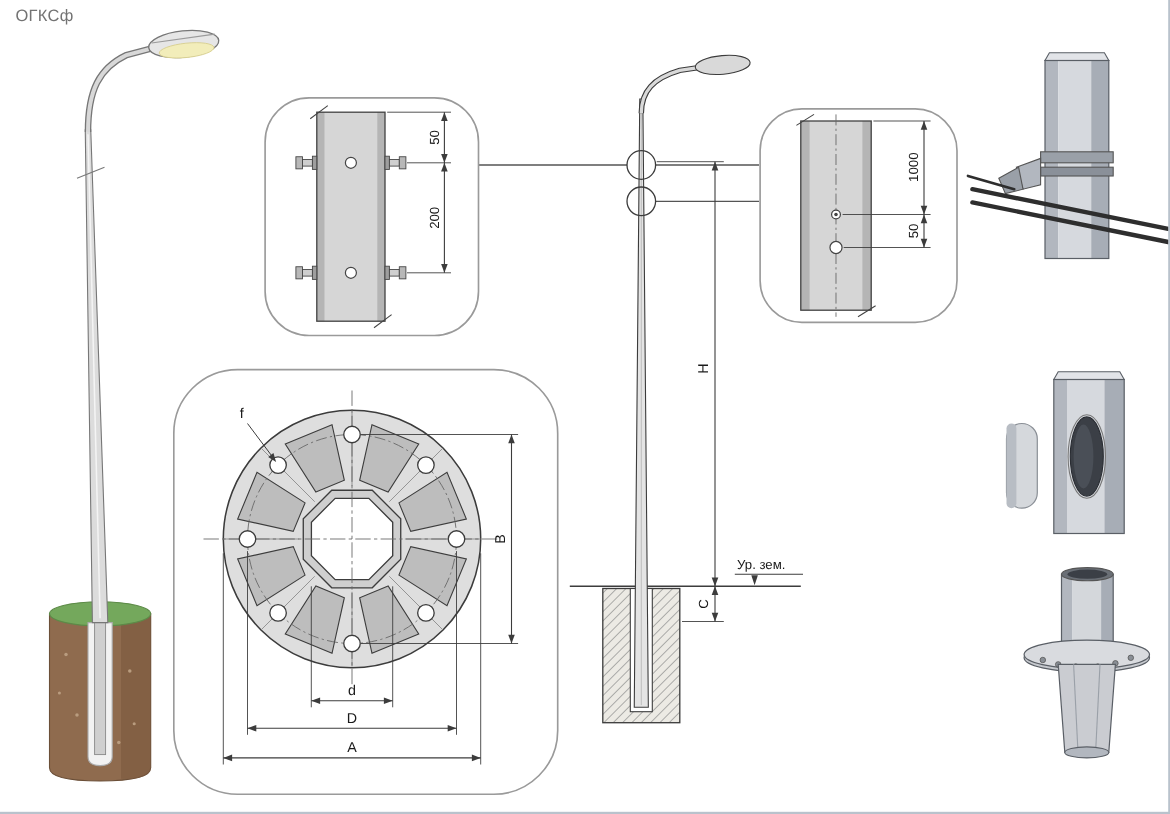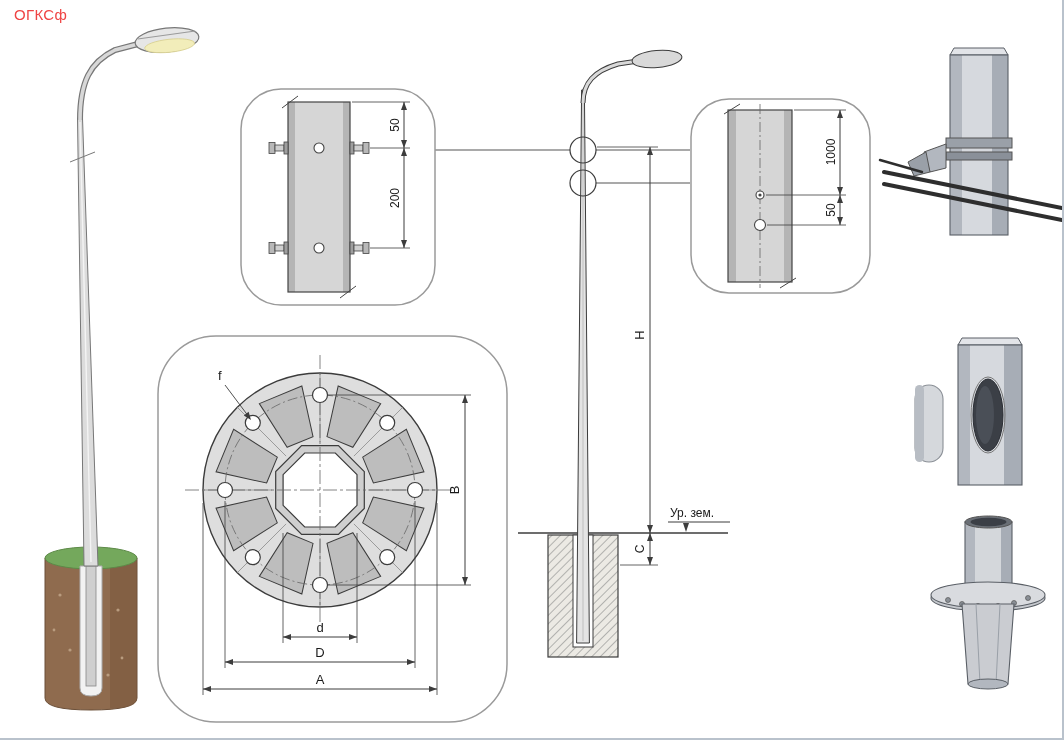--- a/index.html
+++ b/index.html
@@ -1,21 +1,21 @@
 <!DOCTYPE html>
 <html><head>
 <meta charset="utf-8">
 <style>
   *{margin:0;padding:0;box-sizing:border-box}
   html,body{background:#f0f0f0}
   body{font-family:"Liberation Sans",sans-serif}
   .canvas{position:relative;width:1064px;height:740px;background:#ffffff;overflow:hidden;
           border-right:2px solid #b9c2cc;border-bottom:2px solid #b9c2cc}
   .abs{position:absolute}
-  .title{position:absolute;left:14px;top:6px;font-size:15px;color:#ef4444;letter-spacing:.3px}
+  .title{position:absolute;left:14px;top:6px;font-size:15px;color:#737373;letter-spacing:.3px}
   svg text{font-family:"Liberation Sans",sans-serif;fill:#1a1a1a}
   .dim{font-size:12px}
   .dim13{font-size:13px}
 </style>
 </head>
 <body>
 
 <div class="canvas">
 
   <svg class="abs" style="left:0;top:0" width="1064" height="740">

